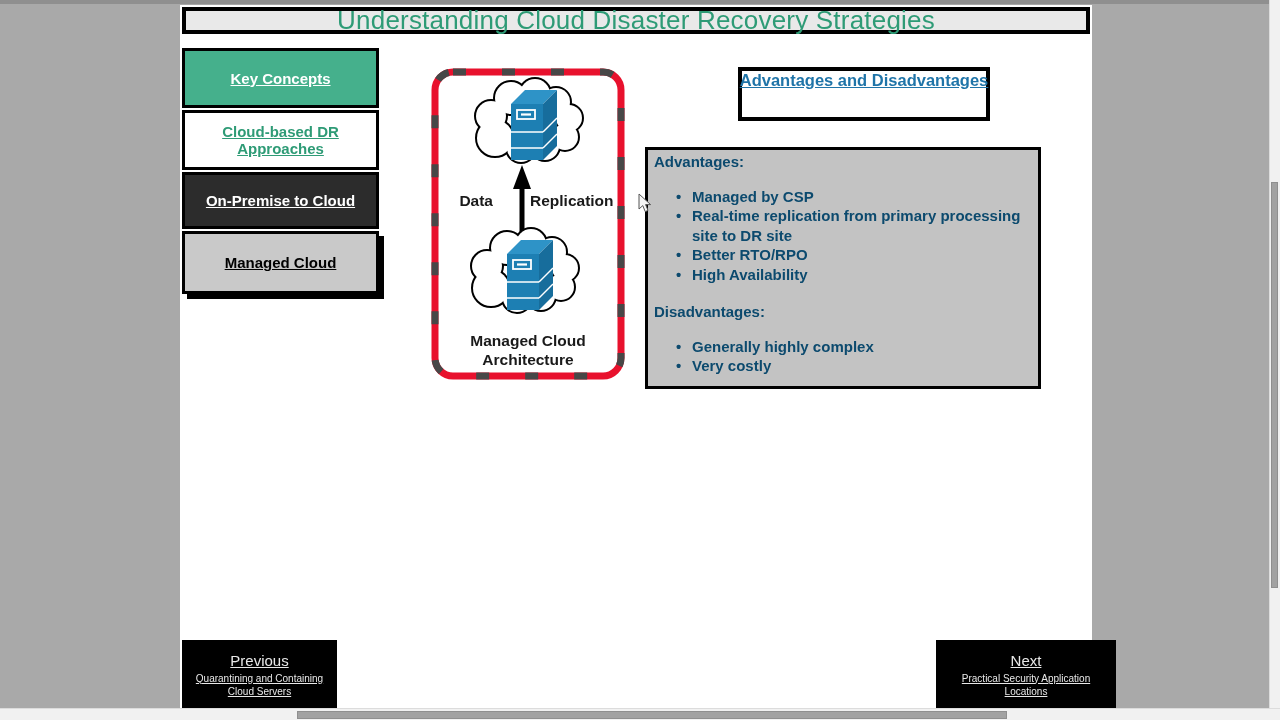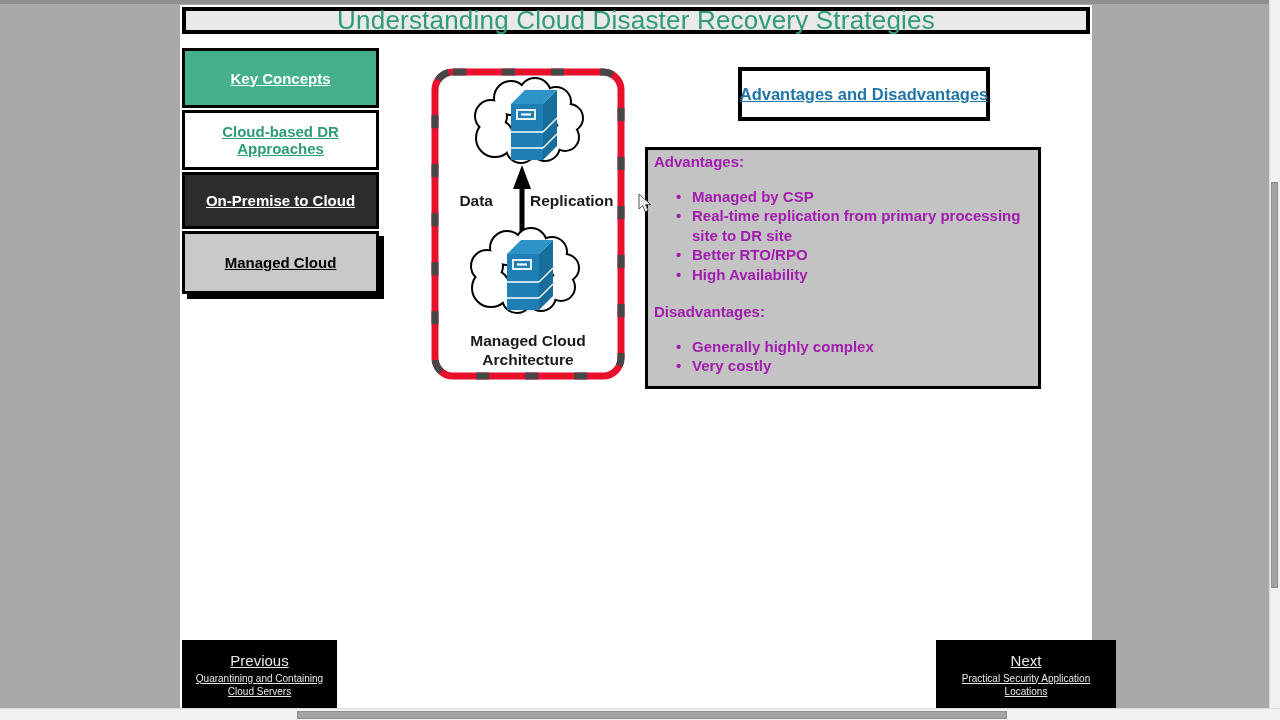--- a/index.html
+++ b/index.html
@@ -33,26 +33,26 @@
   .cloud svg.cloud-shape { position:absolute; left:0; top:0; width:124px; height:98px; }
   .cloud svg.server { position:absolute; left:32px; top:8px; width:60px; height:84px; }
   .arrow { position:absolute; left:80px; top:96px; width:22px; height:76px; }
   .lbl-left  { position:absolute; right:110px; top:124px; font-size:15.5px; font-weight:bold; color:#1a1a1a; }
   .lbl-right { position:absolute; left:99px;  top:124px; font-size:15.5px; font-weight:bold; color:#1a1a1a; }
   .dr-caption { position:absolute; left:27px; top:263px; width:140px; text-align:center;
     font-size:15.5px; font-weight:bold; color:#1a1a1a; line-height:19px; }
 
   
   .link-box { position:absolute; left:558px; top:62px; width:252px; height:54px; background:#fff;
-    border:4px solid #000; display:flex; align-items:center; justify-content:center; cursor:pointer; }
+    border:4px solid #000; display:flex; justify-content:center; cursor:pointer; }
   .link-box span { color:var(--link-blue,#1f74a8); font-weight:bold; font-size:16.5px; text-decoration:underline; white-space:nowrap; }
 
   
   .details-box { position:absolute; left:465px; top:142px; width:396px; height:242px;
-    background:var(--panel-gray,#c3c3c3); border:3px solid #000; padding:3px 6px; color:#a21caf; }
+    background:var(--panel-gray,#c3c3c3); border:3px solid #000; padding:3px 6px; color:#0c4a6e; }
   .details-box h3 { font-size:15px; font-weight:bold; }
   .details-box ul { list-style:none; margin:17px 0 0 22px; }
   .details-box ul + h3 { margin-top:19px; }
   .details-box li { font-size:15px; font-weight:bold; line-height:19.4px; padding-left:16px; position:relative; }
   .details-box li::before { content:"\2022"; position:absolute; left:0; top:0; }
 
   
   .nav-btn { position:absolute; top:635px; height:69px; background:#000; color:#fff; text-align:center;
     cursor:pointer; display:flex; flex-direction:column; align-items:center; justify-content:center; padding:10px 4px; }
   .nav-prev { left:2px; width:155px; }

